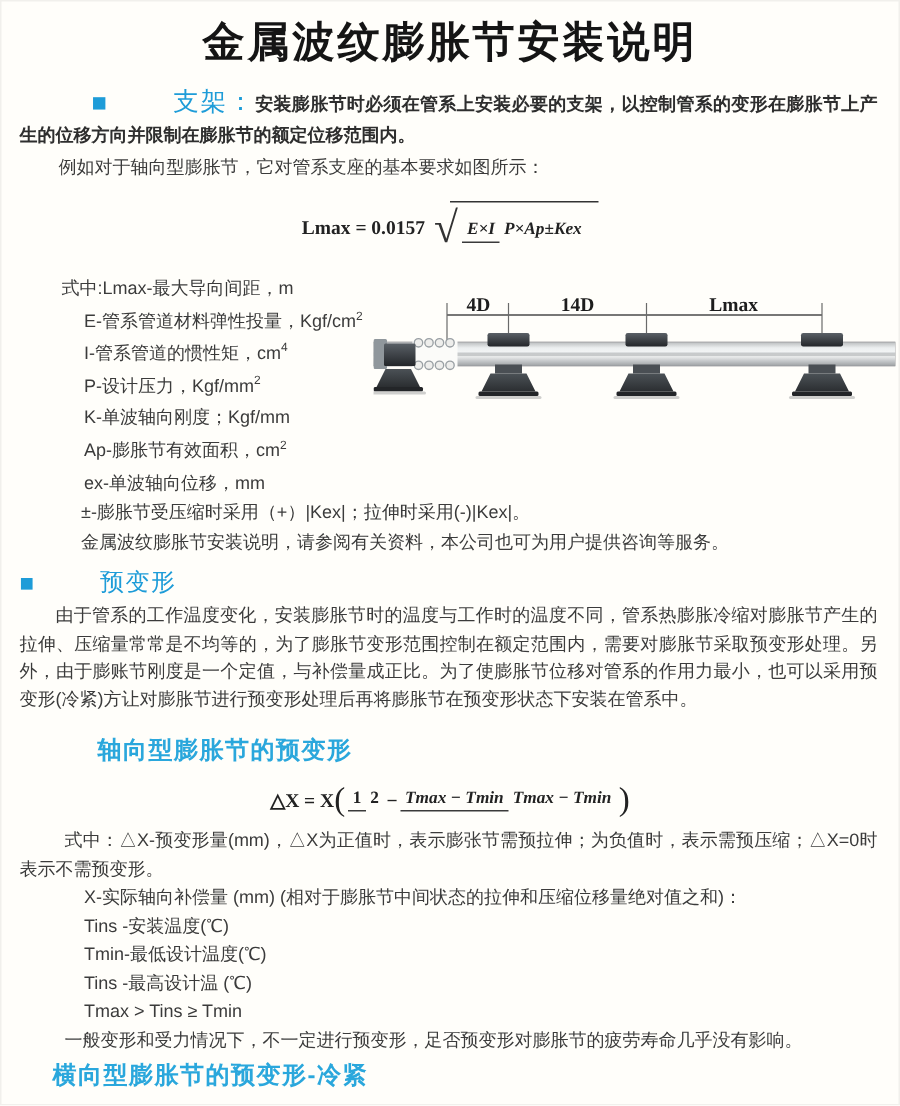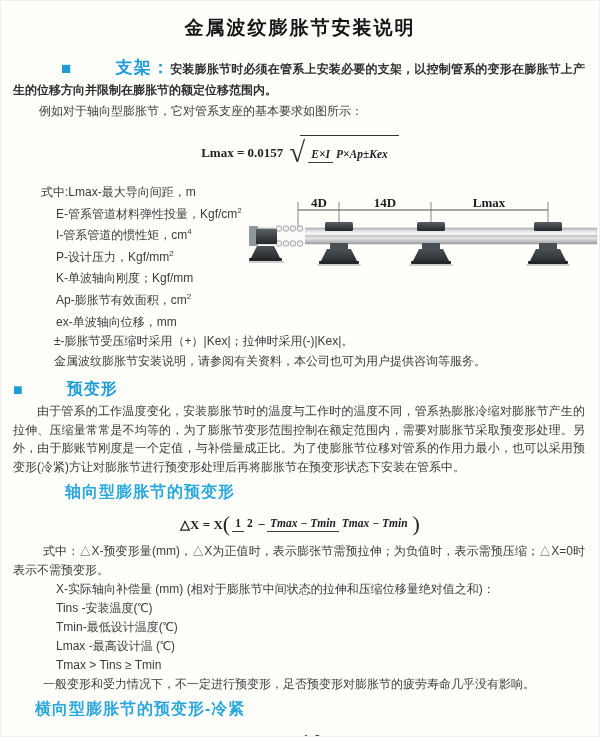--- a/index.html
+++ b/index.html
@@ -2,28 +2,28 @@
 <html><head>
 <meta charset="utf-8">
 <style>
   html,body{margin:0;padding:0;background:#ffffff;}
   .page{
     width:600px;height:737px;position:relative;overflow:hidden;
     background:#fffefa;border:1px solid #f1f0ec;box-sizing:border-box;
     font-family:"Liberation Sans",sans-serif;color:#3b3b3b;font-size:12px;
   }
   .title{
-    text-align:center;font-size:19px;font-weight:bold;color:#151515;
+    text-align:center;font-size:28px;font-weight:bold;color:#151515;
     padding-top:13px;letter-spacing:2px;line-height:28px;
   }
   p{margin:0;}
   .para{margin:0 14px 0 12px;line-height:21px;text-align:justify;}
   .intro{margin-top:15px;text-indent:48px;font-weight:bold;color:#2e2e2e;}
   .sec-marker{color:#1e9cd8;font-size:17px;font-style:normal;vertical-align:-1px;}
-  .sec-head{color:#1e9cd8;font-size:17px;font-weight:bold;letter-spacing:1px;padding-left:44px;}
+  .sec-head{color:#1e9cd8;font-size:17px;font-weight:normal;letter-spacing:1px;padding-left:44px;}
   .example{text-indent:26px;font-weight:normal;}
   
   .formula{font-family:"Liberation Serif",serif;font-weight:bold;color:#222;
     font-size:13px;text-align:center;}
   .f1{margin:7px 0 3px 0;height:36px;line-height:36px;}
   .radical{font-size:29px;font-weight:400;position:relative;top:5px;margin:0 -5px 0 6px;color:#333;}
   .root-content{display:inline-block;border-top:1.6px solid #333;padding:2px 6px 0 6px;vertical-align:middle;}
   .frac{display:inline-flex;text-align:center;vertical-align:middle;
     font-family:"Liberation Serif",serif;font-weight:bold;font-size:11.5px;line-height:1.3;
     margin:0 2px;position:relative;top:-2px;}
@@ -37,21 +37,21 @@
   sup{font-size:8px;}
   .defs2{margin:0 14px 0 53px;line-height:20px;}
   
   .diagram-wrap{position:absolute;left:248px;top:193px;width:348px;height:102px;z-index:1;}
   .dim-label{font-family:"Liberation Serif",serif;font-weight:bold;font-size:13px;fill:#1d1d1d;}
   
   .sec2-head{margin:7px 0 0 12px;line-height:21px;}
   .sec2-head .sec-marker,.sec2-head .sec-head{font-size:16px;}
   .body-para{margin:1px 14px 0 12px;line-height:18.5px;text-align:justify;text-indent:2em;}
   .subhead{color:#2aa7dc;font-size:16px;font-weight:bold;letter-spacing:1px;line-height:20px;}
-  .subhead.axial{margin:6px 0 0 64px;}
+  .subhead.axial{margin:16px 0 0 64px;}
   .subhead.lateral{margin:5px 0 0 34px;}
   .f2{margin:6px 0 2px 0;height:32px;line-height:32px;}
   .f3{margin:9px 0 2px 0;height:26px;line-height:26px;}
   .exp-para{margin:2px 14px 0 12px;line-height:19px;text-align:justify;text-indent:30px;}
   .var-line{margin-left:55px;line-height:19px;}
   .note-line{margin:0 14px 0 12px;line-height:19px;text-indent:30px;}
 </style>
 </head>
 <body>
 
@@ -162,21 +162,21 @@
       </span><span>−</span><span class="frac">
         <span class="ftop it">Tmax − Tmin</span>
         <span class="fbot it">Tmax − Tmin</span>
       </span><span class="paren">)</span>
   </div>
 
   <p class="exp-para">式中：△X-预变形量(mm)，△X为正值时，表示膨张节需预拉伸；为负值时，表示需预压缩；△X=0时表示不需预变形。</p>
   <div class="var-line">X-实际轴向补偿量 (mm) (相对于膨胀节中间状态的拉伸和压缩位移量绝对值之和)：</div>
   <div class="var-line">Tins -安装温度(℃)</div>
   <div class="var-line">Tmin-最低设计温度(℃)</div>
-  <div class="var-line">Lmax -最高设计温  (℃)</div>
+  <div class="var-line">Tins -最高设计温  (℃)</div>
   <div class="var-line">Tmax &gt; Tins ≥ Tmin</div>
   <p class="note-line">一般变形和受力情况下，不一定进行预变形，足否预变形对膨胀节的疲劳寿命几乎没有影响。</p>
 
   <div class="subhead lateral">横向型膨胀节的预变形-冷紧</div>
 
   <div class="formula f3">
     <span>△Y =</span> <span class="frac">
         <span class="ftop">1</span>
         <span class="fbot">2</span>
       </span><span>Y</span>

